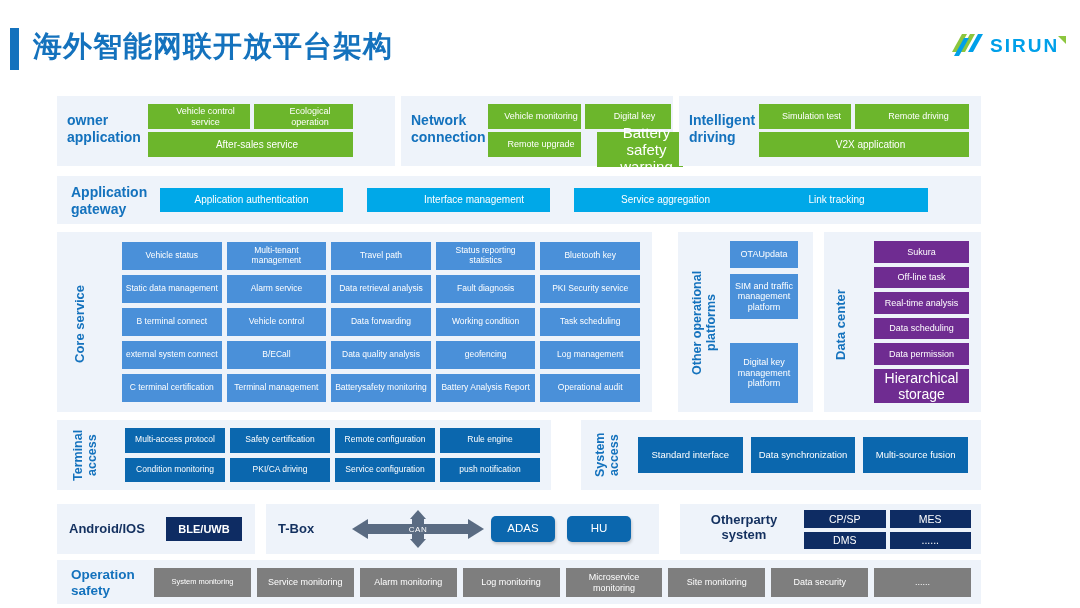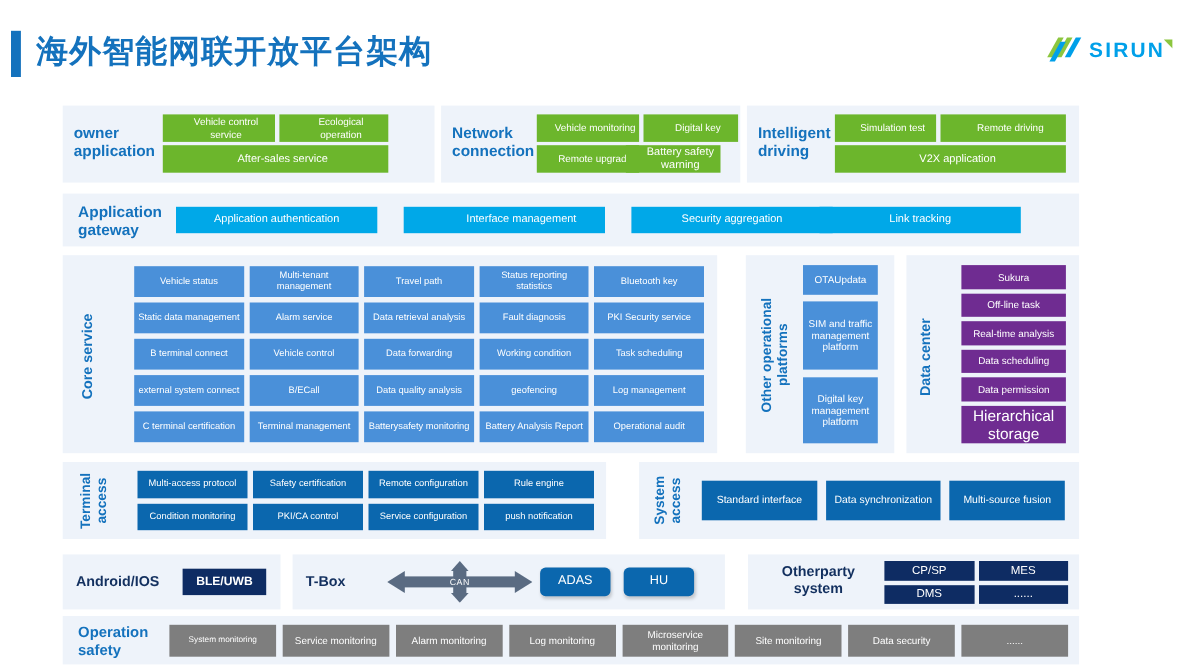--- a/index.html
+++ b/index.html
@@ -74,41 +74,41 @@
   </div>
 
   <div class="band" style="left:401px;top:96px;width:272px;height:70px;">
     <div class="rowlabel" style="position:absolute;left:10px;top:16px;font-size:14px;">
       <div>Network</div>
       <div>connection</div>
     </div>
     <div class="cell green" style="position:absolute;left:87px;top:8px;width:93px;height:25px;font-size:9px;">Vehicle monitoring</div>
     <div class="cell green" style="position:absolute;left:184px;top:8px;width:86px;height:25px;font-size:9px;">Digital key</div>
     <div class="cell green" style="position:absolute;left:87px;top:36px;width:93px;height:25px;font-size:9px;">Remote upgrade</div>
-    <div class="cell green" style="position:absolute;left:168px;top:36px;width:86px;height:25px;font-size:10px;">Battery safety warning</div>
+    <div class="cell green" style="position:absolute;left:196px;top:36px;width:86px;height:35px;font-size:15px;">Battery safety warning</div>
   </div>
 
   <div class="band" style="left:679px;top:96px;width:302px;height:70px;">
     <div class="rowlabel" style="position:absolute;left:10px;top:16px;font-size:14px;">
       <div>Intelligent</div>
       <div>driving</div>
     </div>
     <div class="cell green" style="position:absolute;left:80px;top:8px;width:92px;height:25px;font-size:9px;">Simulation test</div>
     <div class="cell green" style="position:absolute;left:176px;top:8px;width:114px;height:25px;font-size:9px;">Remote driving</div>
     <div class="cell green" style="position:absolute;left:80px;top:36px;width:210px;height:25px;font-size:10px;">V2X application</div>
   </div>
 
   <div class="band" style="left:57px;top:176px;width:924px;height:48px;">
     <div class="rowlabel" style="position:absolute;left:14px;top:8px;font-size:14px;">
       <div>Application</div>
       <div>gateway</div>
     </div>
     <div class="cell cyan" style="position:absolute;left:103px;top:12px;width:183px;height:24px;font-size:10px;">Application authentication</div>
     <div class="cell cyan" style="position:absolute;left:310px;top:12px;width:183px;height:24px;font-size:10px;padding-left:34px;">Interface management</div>
-    <div class="cell cyan" style="position:absolute;left:517px;top:12px;width:183px;height:24px;font-size:10px;">Security aggregation</div>
+    <div class="cell cyan" style="position:absolute;left:517px;top:12px;width:183px;height:24px;font-size:10px;">Service aggregation</div>
     <div class="cell cyan" style="position:absolute;left:688px;top:12px;width:183px;height:24px;font-size:10px;">Link tracking</div>
   </div>
 
   <div class="band" style="left:57px;top:232px;width:595px;height:180px;">
     <div class="vlabel" style="position:absolute;left:16px;top:42px;width:34px;height:100px;font-size:13px;">Core service</div>
 
     <div style="position:absolute;left:65px;top:10px;width:518px;height:160px;
                 display:grid;grid-template-columns:repeat(5,1fr);grid-template-rows:repeat(5,1fr);gap:5px;">
       <div class="cell midblue" style="font-size:8.5px;">Vehicle status</div>
       <div class="cell midblue" style="font-size:8.5px;">Multi-tenant management</div>
@@ -138,21 +138,21 @@
       <div class="cell midblue" style="font-size:8.5px;">Terminal management</div>
       <div class="cell midblue" style="font-size:8.5px;">Batterysafety monitoring</div>
       <div class="cell midblue" style="font-size:8.5px;">Battery Analysis Report</div>
       <div class="cell midblue" style="font-size:8.5px;">Operational audit</div>
     </div>
   </div>
 
   <div class="band" style="left:678px;top:232px;width:135px;height:180px;">
     <div class="vlabel" style="position:absolute;left:12px;top:18px;width:34px;height:145px;font-size:12.5px;">Other operational platforms</div>
     <div class="cell midblue" style="position:absolute;left:52px;top:9px;width:68px;height:27px;font-size:9px;">OTAUpdata</div>
-    <div class="cell midblue" style="position:absolute;left:52px;top:42px;width:68px;height:62px;font-size:9px;">SIM and traffic management platform</div>
+    <div class="cell midblue" style="position:absolute;left:52px;top:42px;width:68px;height:45px;font-size:9px;">SIM and traffic management platform</div>
     <div class="cell midblue" style="position:absolute;left:52px;top:111px;width:68px;height:60px;font-size:9px;">Digital key management platform</div>
   </div>
 
   <div class="band" style="left:824px;top:232px;width:157px;height:180px;">
     <div class="vlabel" style="position:absolute;left:10px;top:48px;width:34px;height:90px;font-size:13px;">Data center</div>
     <div style="position:absolute;left:50px;top:9px;width:95px;height:162px;
                 display:flex;flex-direction:column;gap:4px;">
       <div class="cell purple" style="flex:1;font-size:9px;">Sukura</div>
       <div class="cell purple" style="flex:1;font-size:9px;">Off-line task</div>
       <div class="cell purple" style="flex:1;font-size:9px;">Real-time analysis</div>
@@ -164,21 +164,21 @@
 
   <div class="band" style="left:57px;top:420px;width:494px;height:70px;">
     <div class="vlabel" style="position:absolute;left:14px;top:5px;width:34px;height:60px;font-size:12.5px;">Terminal access</div>
     <div style="position:absolute;left:68px;top:8px;width:415px;height:54px;
                 display:grid;grid-template-columns:repeat(4,1fr);grid-template-rows:repeat(2,1fr);gap:5px;">
       <div class="cell darkblue" style="font-size:8.5px;">Multi-access protocol</div>
       <div class="cell darkblue" style="font-size:8.5px;">Safety certification</div>
       <div class="cell darkblue" style="font-size:8.5px;">Remote configuration</div>
       <div class="cell darkblue" style="font-size:8.5px;">Rule engine</div>
       <div class="cell darkblue" style="font-size:8.5px;">Condition monitoring</div>
-      <div class="cell darkblue" style="font-size:8.5px;">PKI/CA control</div>
+      <div class="cell darkblue" style="font-size:8.5px;">PKI/CA driving</div>
       <div class="cell darkblue" style="font-size:8.5px;">Service configuration</div>
       <div class="cell darkblue" style="font-size:8.5px;">push notification</div>
     </div>
   </div>
 
   <div class="band" style="left:581px;top:420px;width:400px;height:70px;">
     <div class="vlabel" style="position:absolute;left:12px;top:7px;width:34px;height:56px;font-size:12.5px;">System access</div>
     <div style="position:absolute;left:57px;top:17px;width:330px;height:36px;
                 display:flex;gap:8px;">
       <div class="cell darkblue" style="flex:1;font-size:9.5px;">Standard interface</div>

